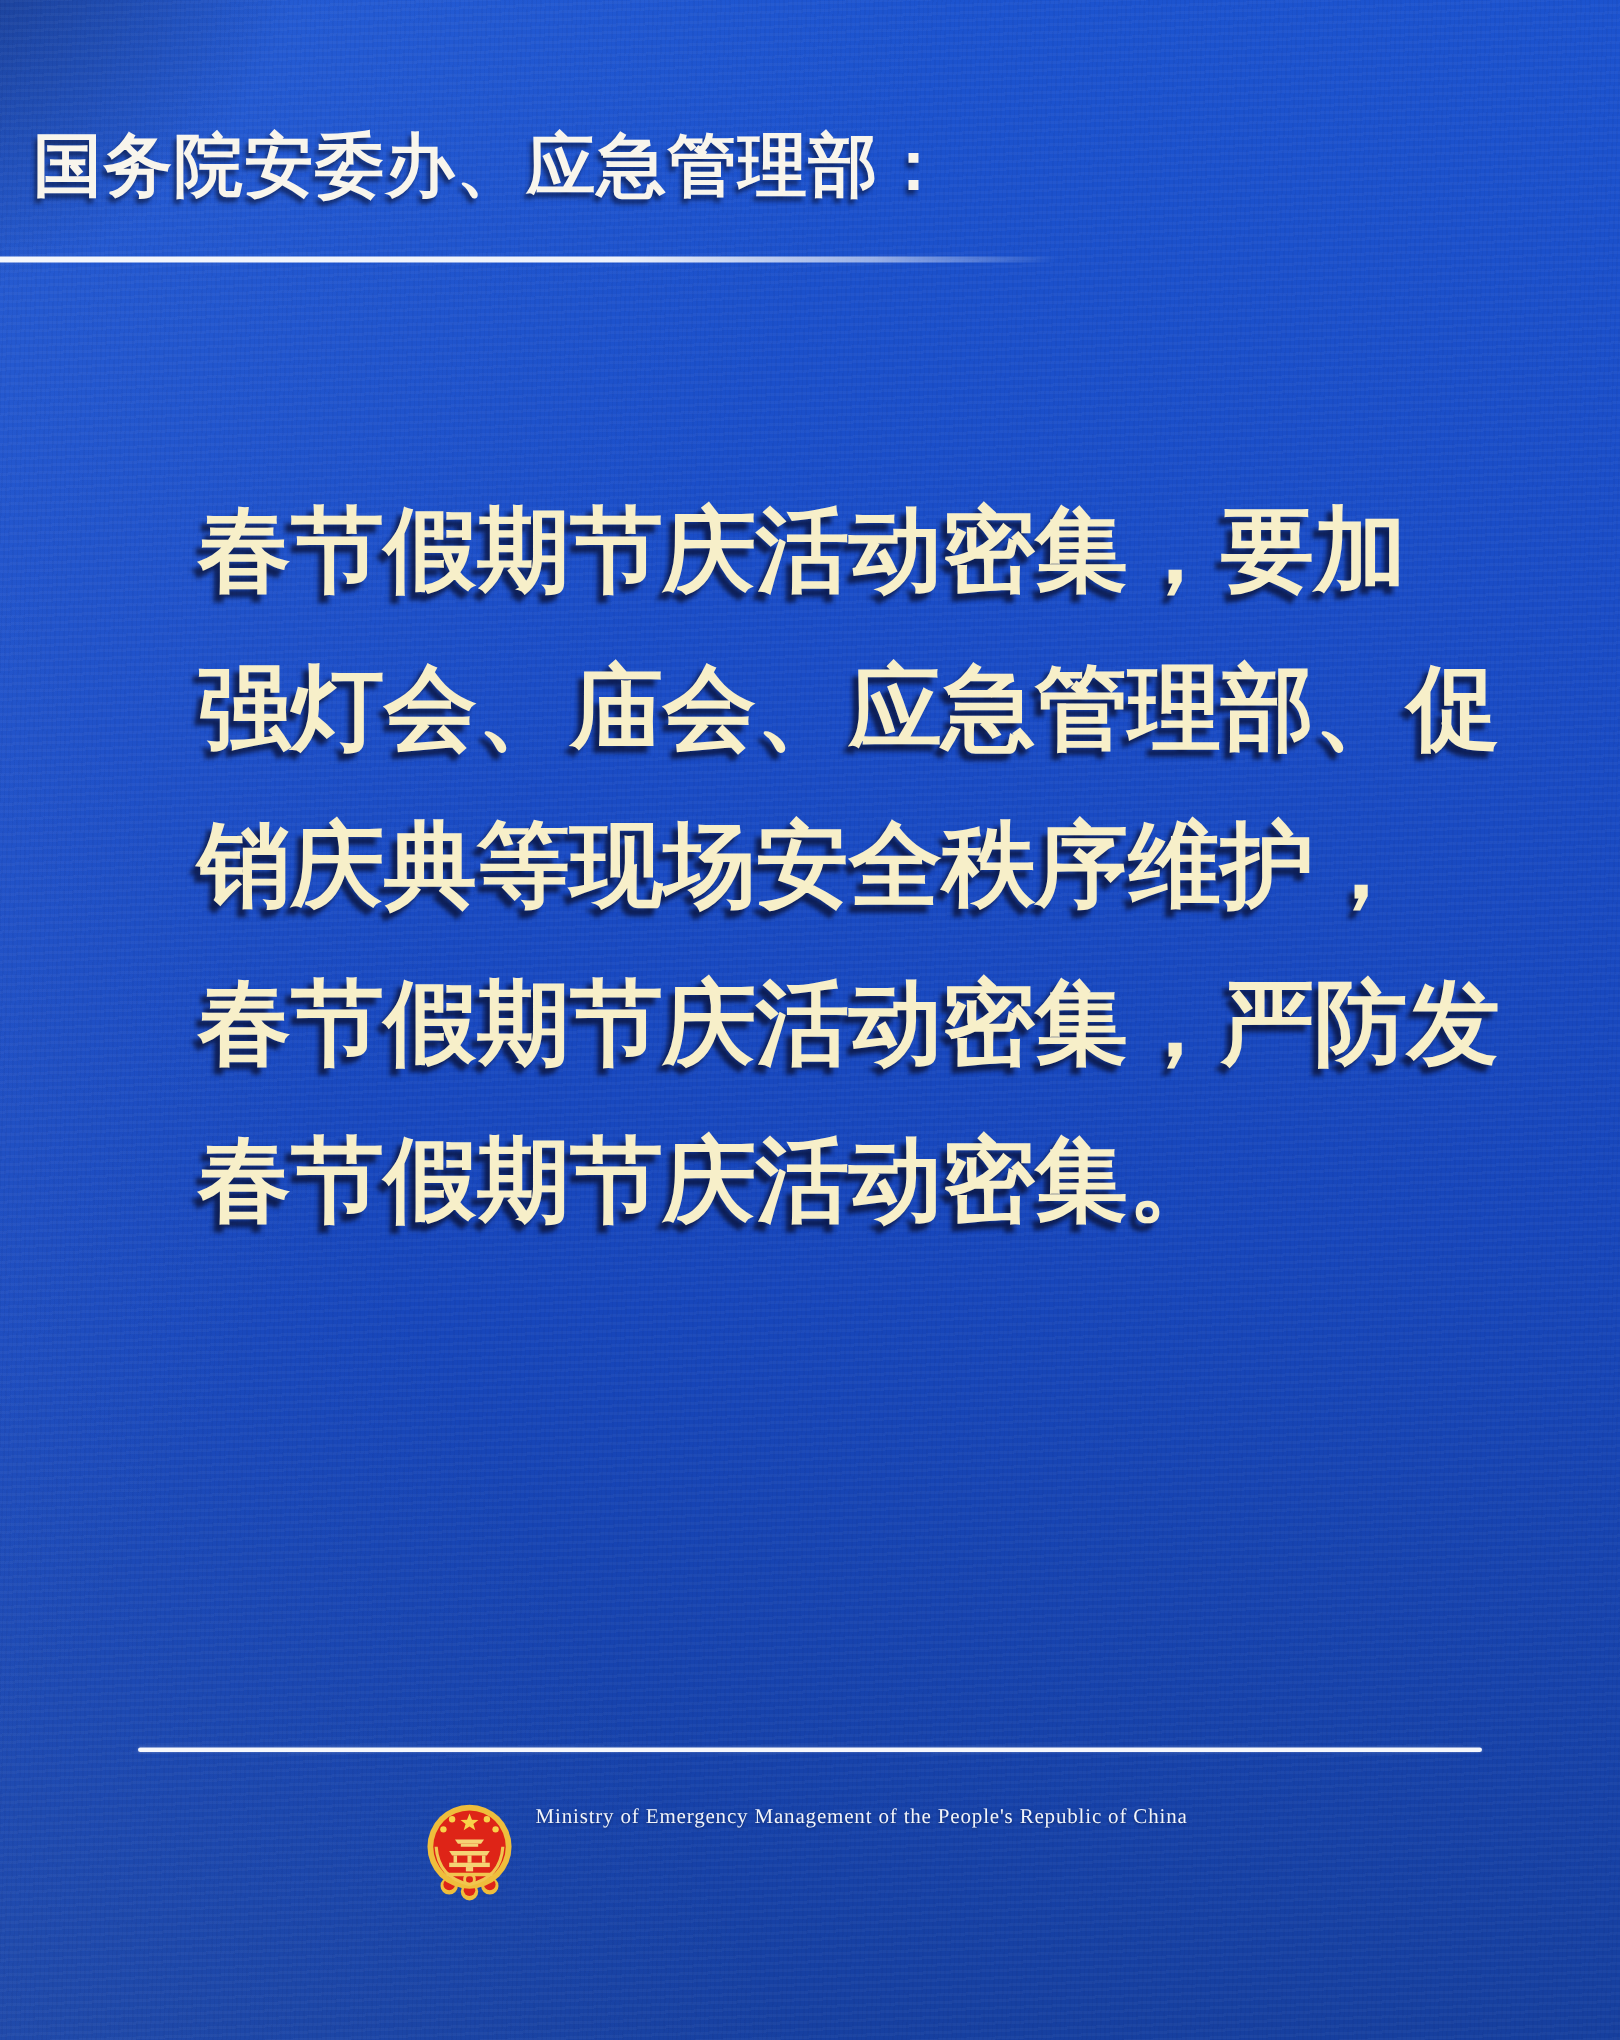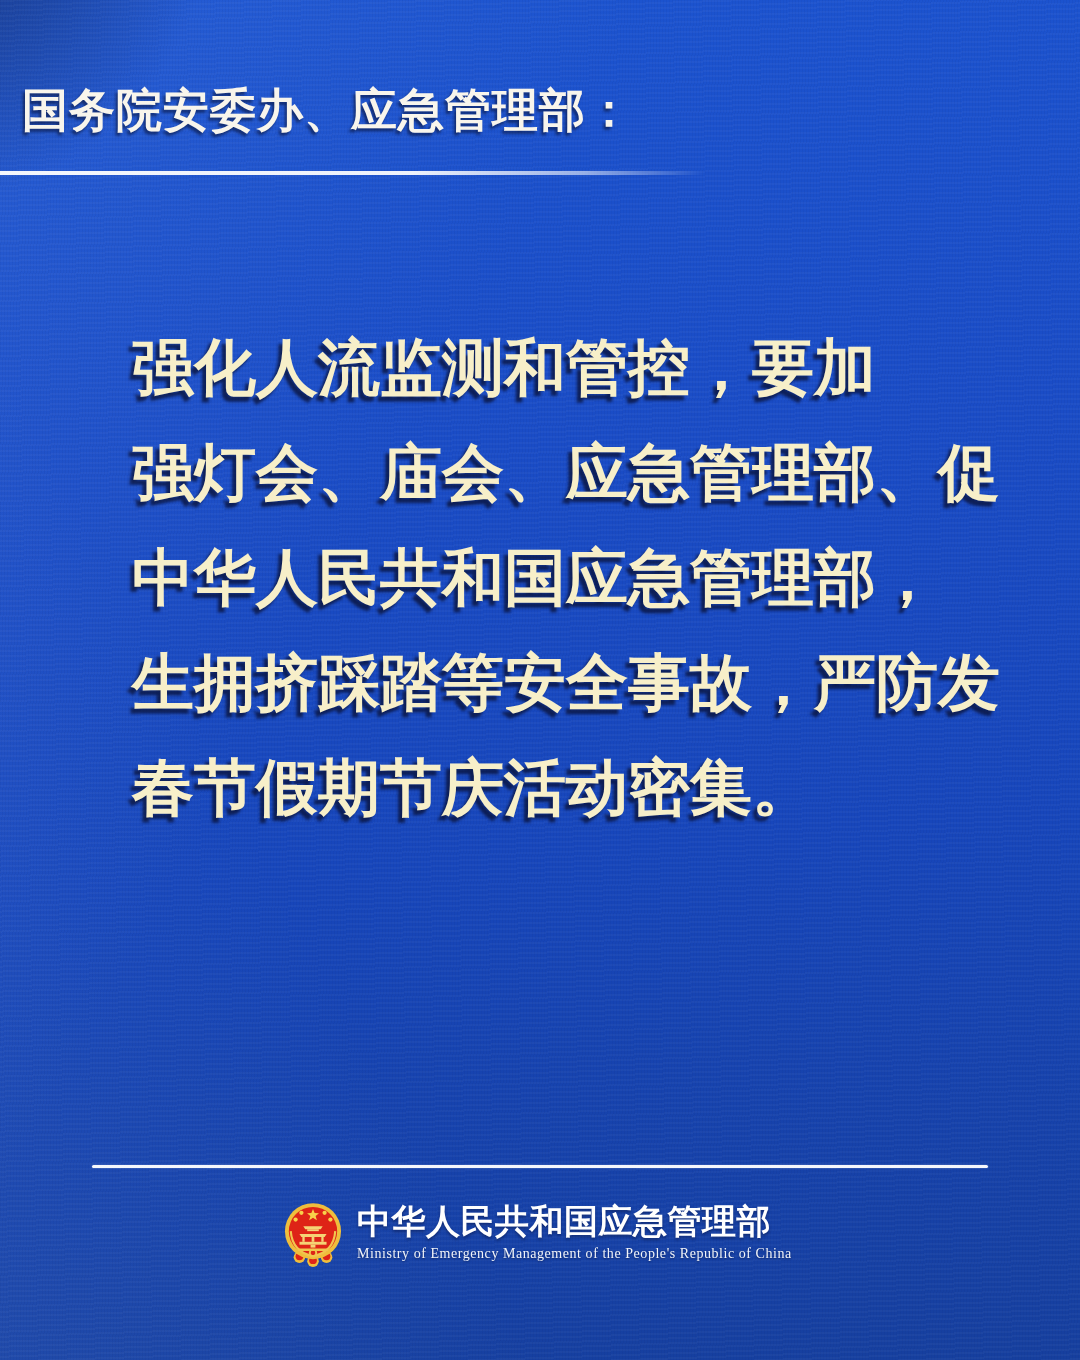--- a/index.html
+++ b/index.html
@@ -96,24 +96,24 @@
 </head>
 <body>
 
 <div class="poster">
   <div class="texture"></div>
 
   <h1 class="header-title">国务院安委办、应急管理部：</h1>
   <div class="header-rule"></div>
 
   <main class="notice">
-    <p class="line">强化人流监测和管控，要加</p>
+    <p class="line">春节假期节庆活动密集，要加</p>
     <p class="line">强灯会、庙会、应急管理部、促</p>
-    <p class="line">中华人民共和国应急管理部，</p>
-    <p class="line">生拥挤踩踏等安全事故，严防发</p>
+    <p class="line">销庆典等现场安全秩序维护，</p>
+    <p class="line">春节假期节庆活动密集，严防发</p>
     <p class="line">春节假期节庆活动密集。</p>
   </main>
 
   <div class="footer-rule"></div>
 
   <footer class="footer">
     <span class="emblem">
       <svg width="58" height="68" viewBox="0 0 60 70" aria-hidden="true">
 
         <circle cx="16" cy="57" r="6" fill="#efbe3c"></circle>
@@ -143,17 +143,16 @@
         <rect x="28.6" y="36" width="2.8" height="5" fill="#f5d375"></rect>
         <rect x="38.6" y="36" width="2.4" height="5" fill="#f5d375"></rect>
         <rect x="16" y="41" width="28" height="3" fill="#f5d375"></rect>
         <rect x="27.5" y="44" width="5" height="3" fill="#f5d375"></rect>
 
         <rect x="14" y="48" width="32" height="2.4" rx="1.2" fill="#f1c64f"></rect>
         <circle cx="30" cy="52.5" r="3.4" stroke="#f1c64f" stroke-width="2" fill="none"></circle>
       </svg>
     </span>
     <div class="footer-text">
-      <div class="cn">中华人民共和国应急管理部</div>
       <div class="en">Ministry of Emergency Management of the People's Republic of China</div>
     </div>
   </footer>
 </div>
 
 </body></html>

